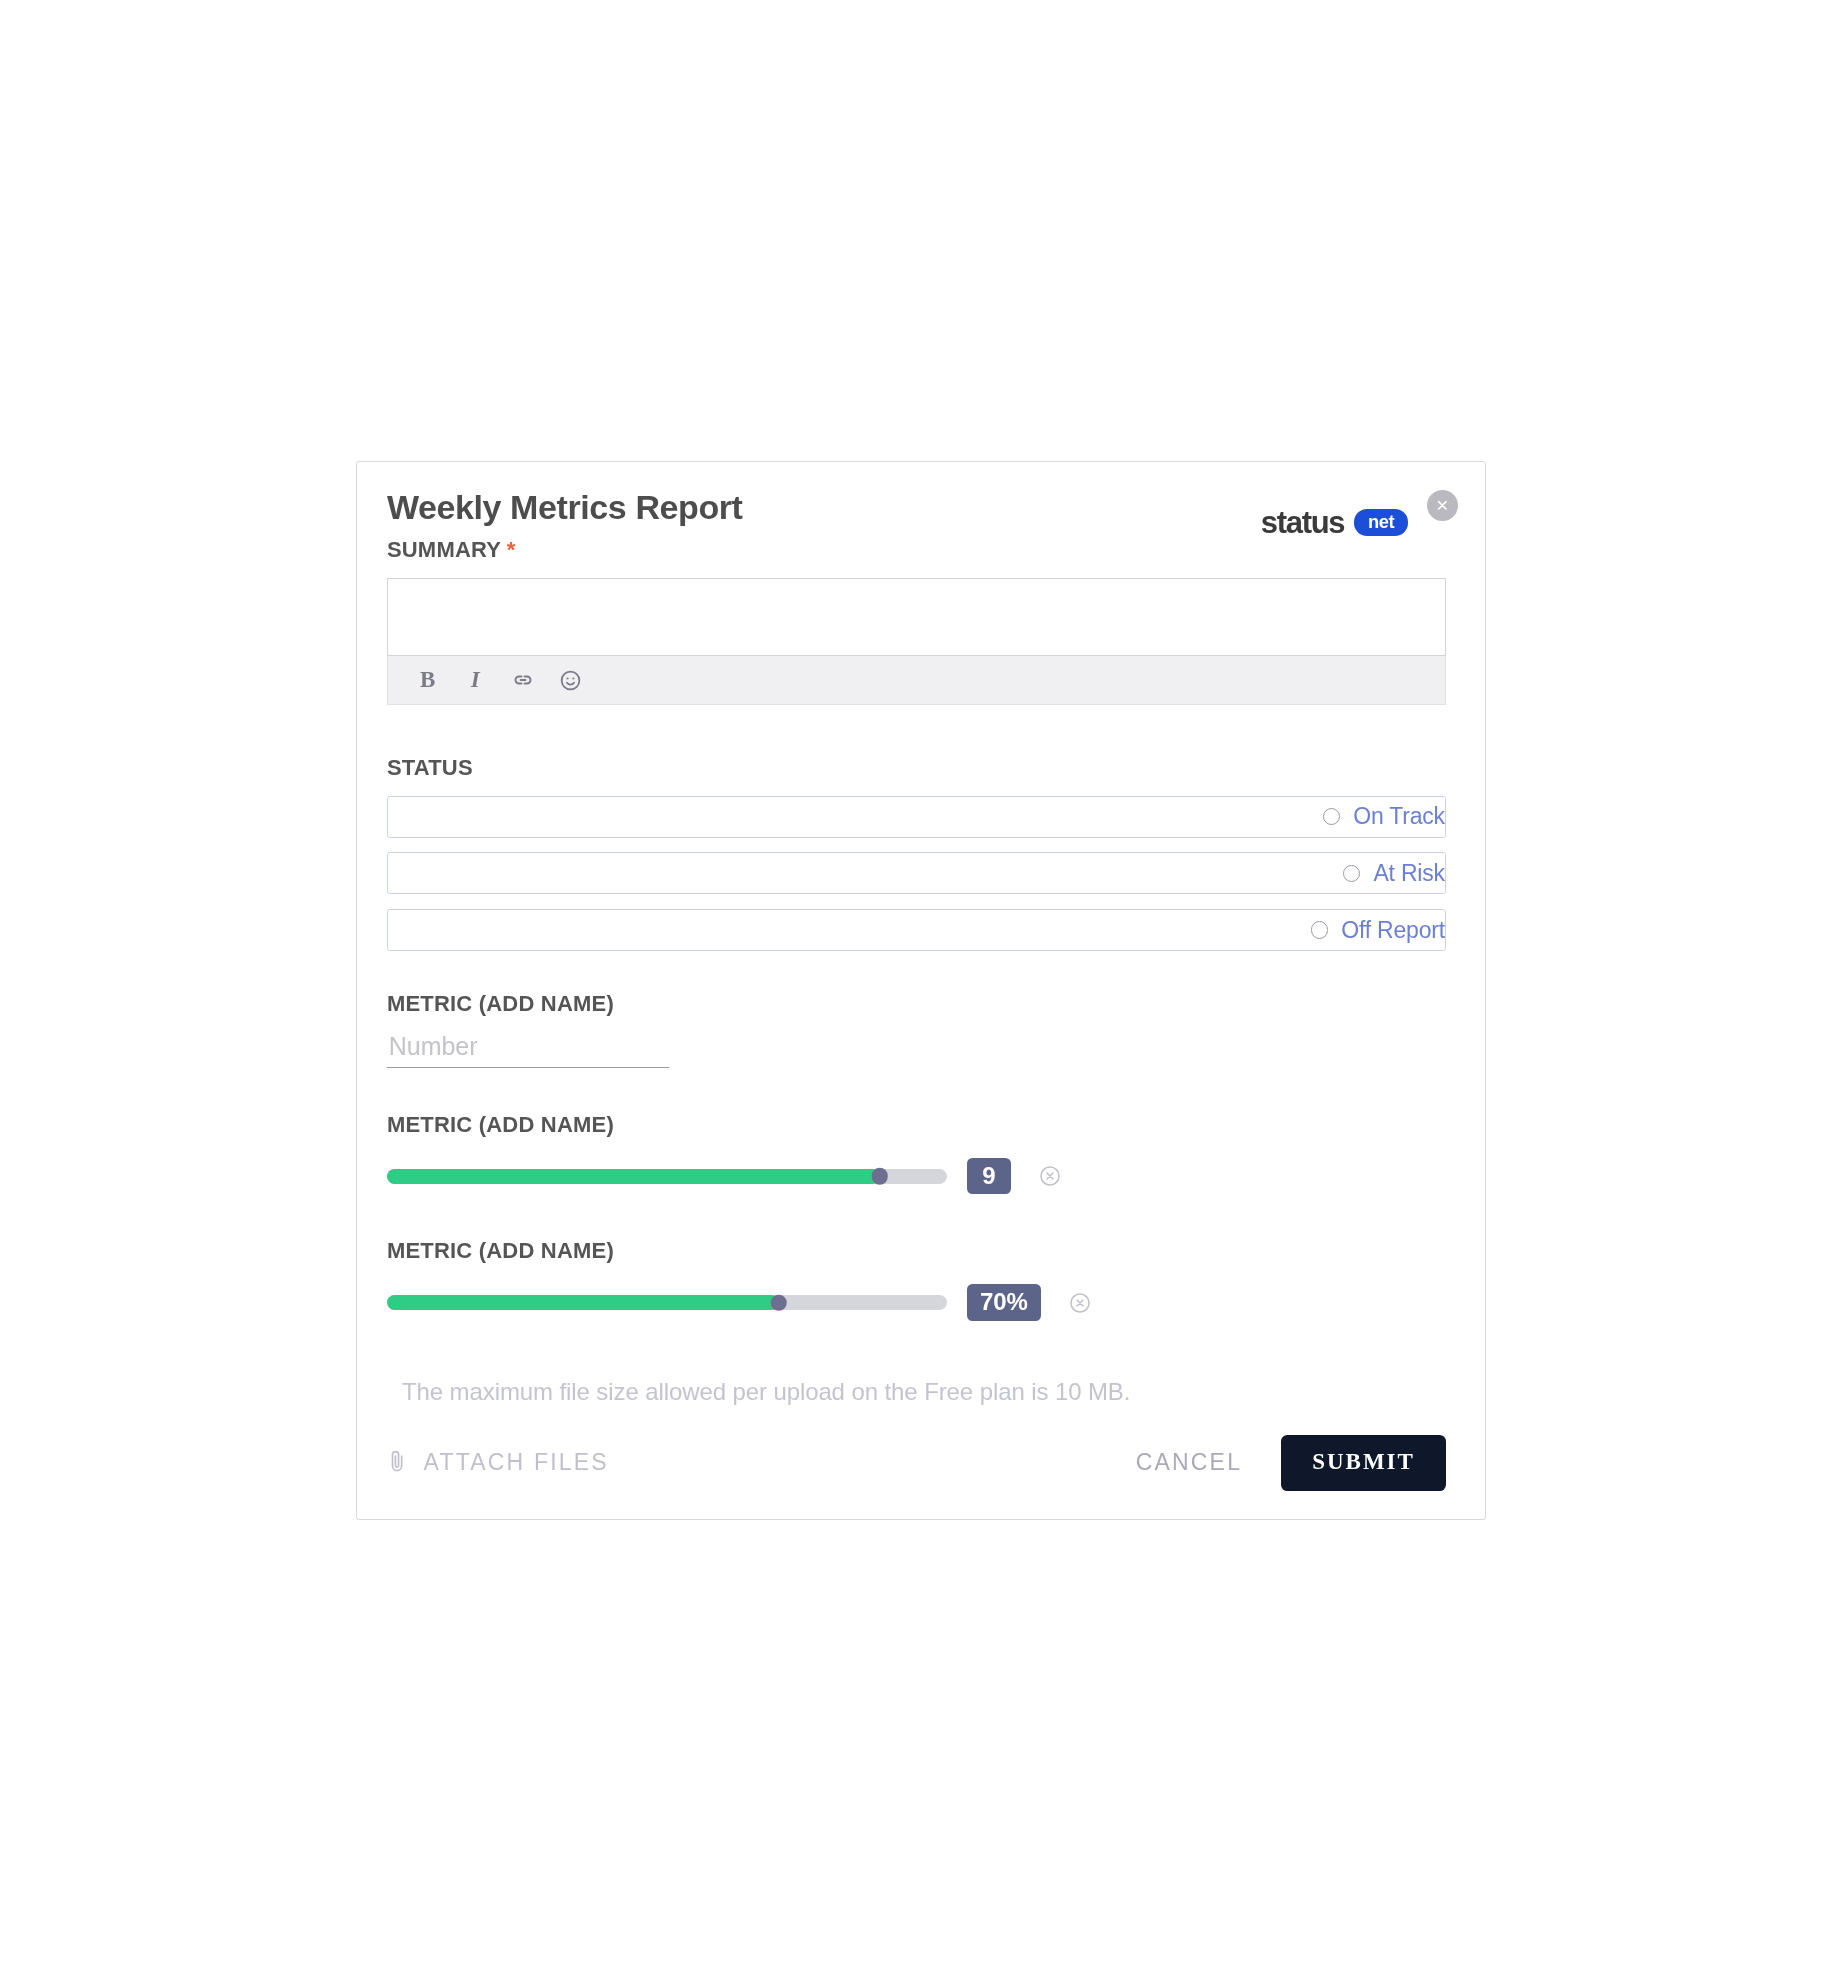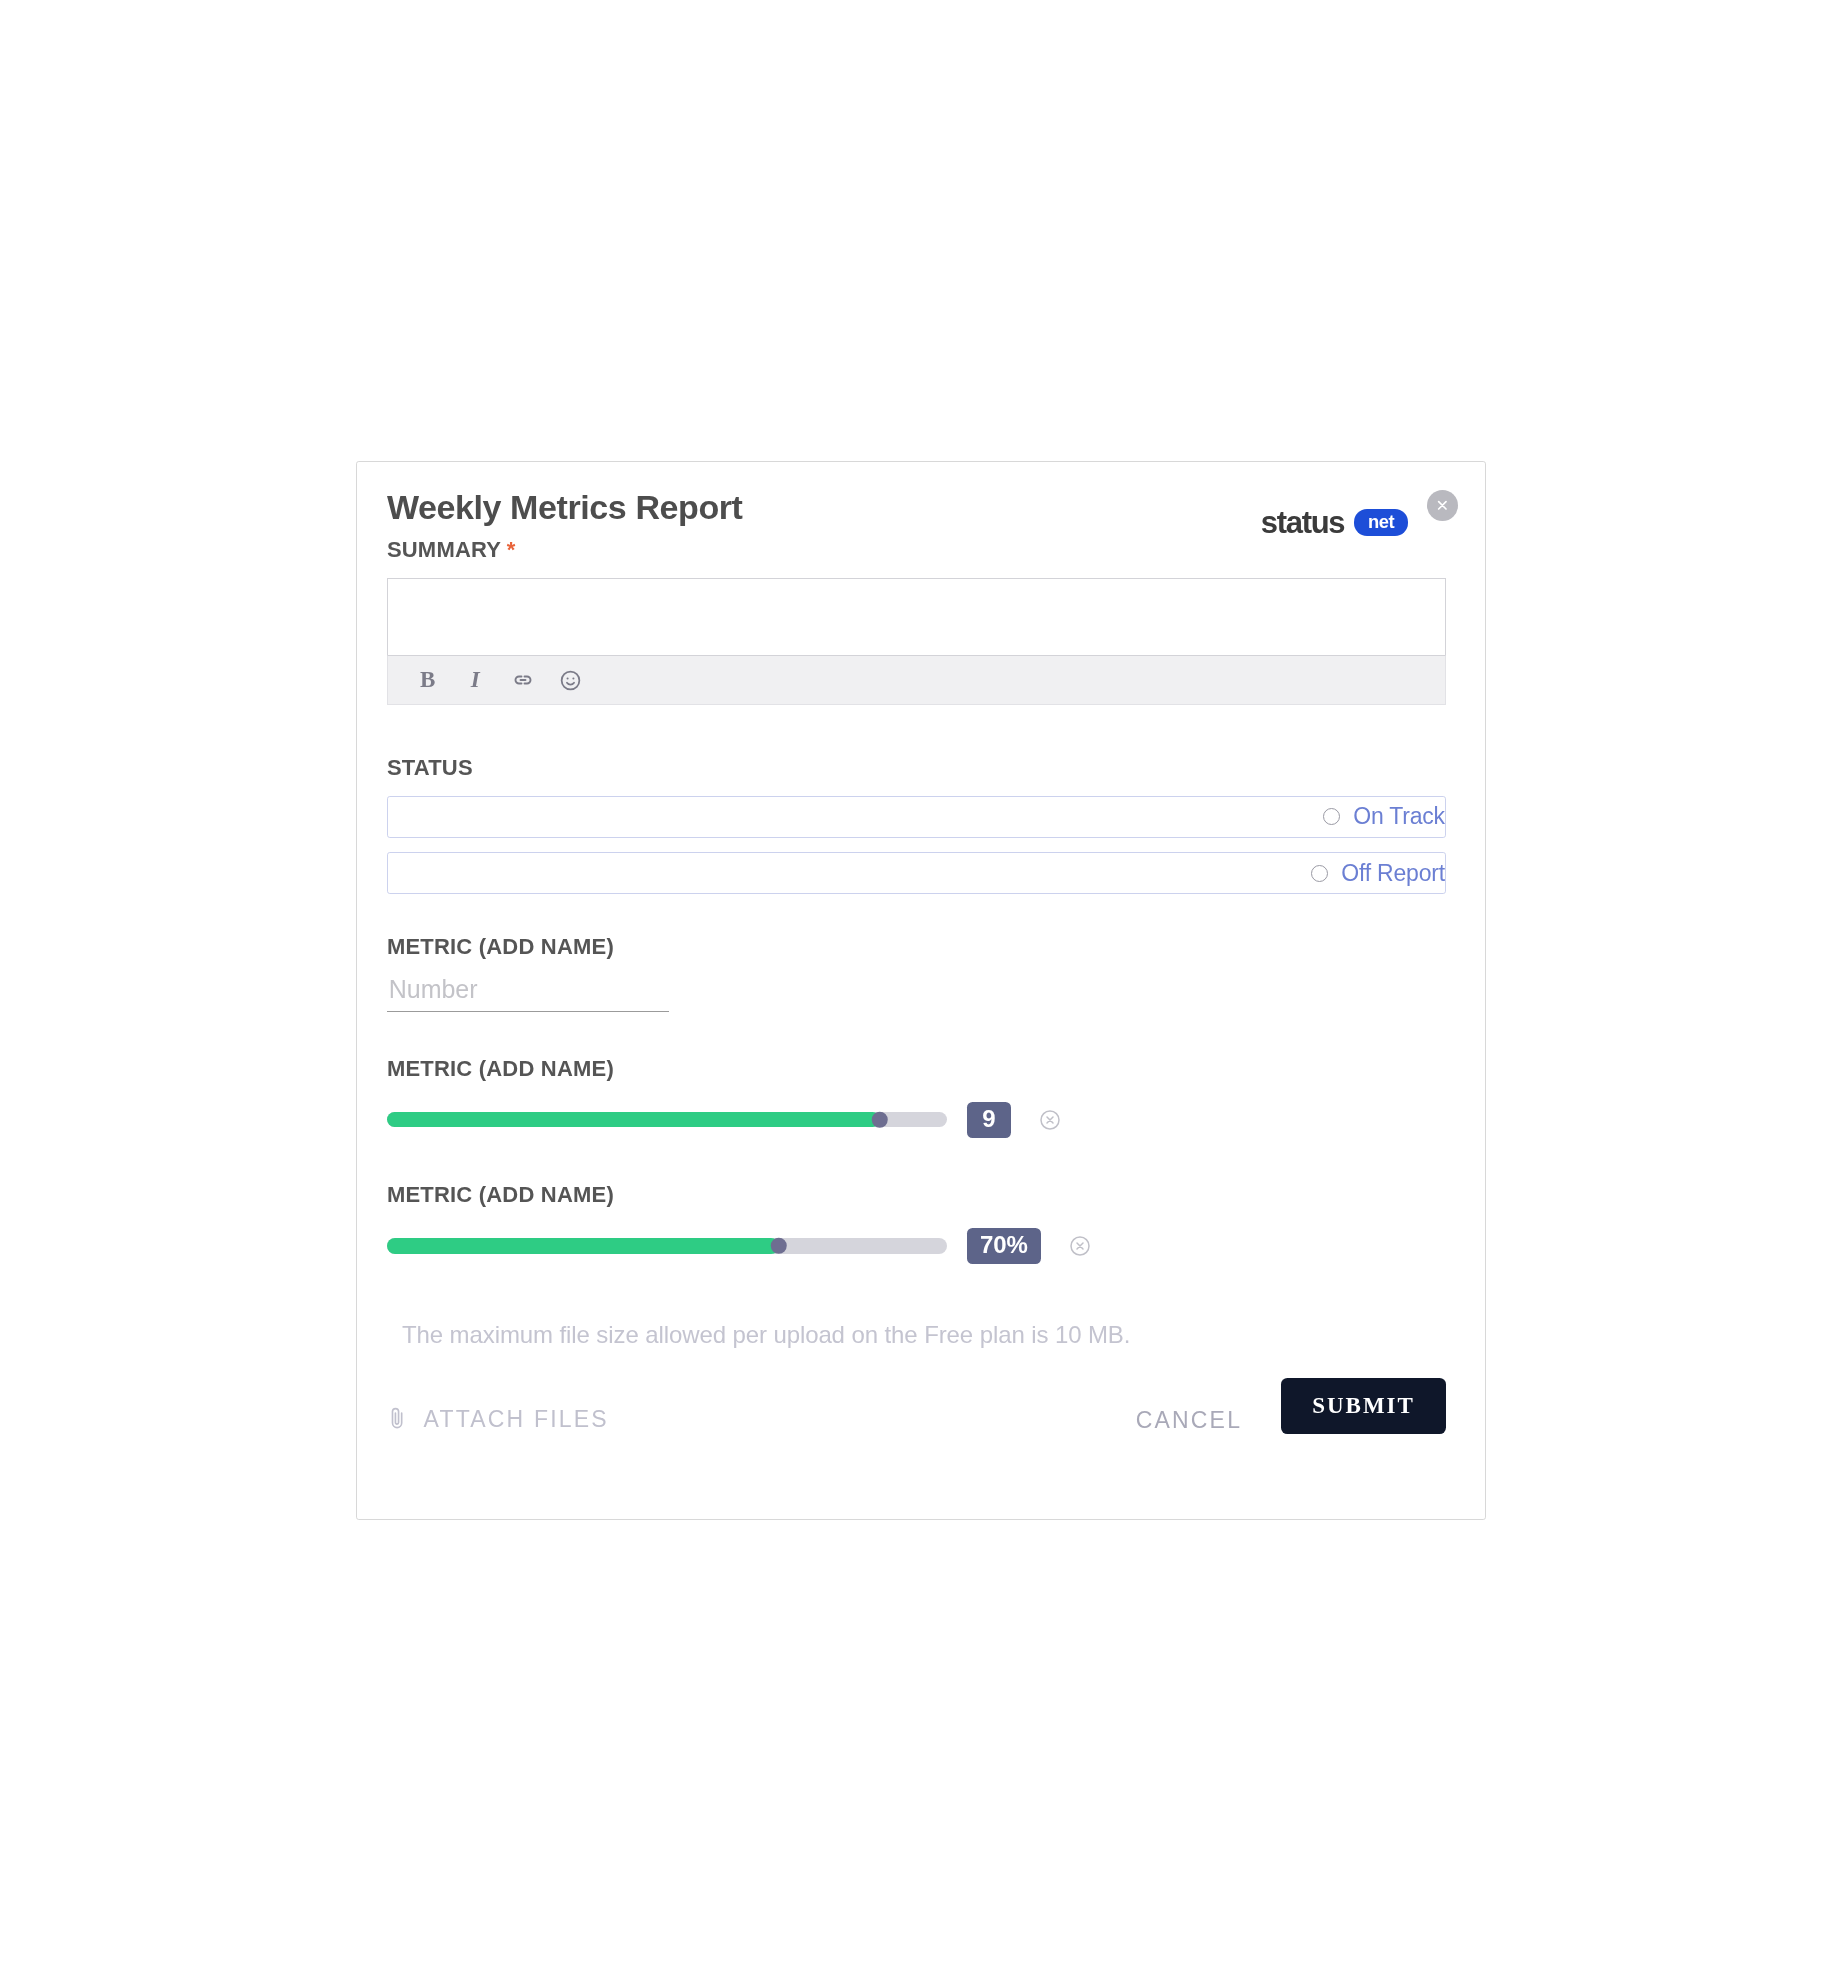--- a/index.html
+++ b/index.html
@@ -283,21 +283,21 @@
     margin-left: 16px;
     font-size: 24px;
     color: #c4c4d0;
     letter-spacing: -0.1px;
   }
   .footer-row {
     margin-top: 29px;
     margin-left: 0.9px;
     width: 1059px;
     display: flex;
-    align-items: flex-end;
+    align-items: center;
   }
   .attach-btn {
     display: flex;
     align-items: center;
     gap: 14.7px;
     background: none;
     border: none;
     padding: 0;
     cursor: pointer;
     color: #c0c0cd;
@@ -384,20 +384,24 @@
 
     <div class="status-section">
       <div class="field-label">STATUS</div>
       <div class="status-options">
 
         <div class="status-option">
           <span class="radio-circle"></span>
           <span class="status-option-label">On Track</span>
         </div>
 
+        <div class="status-option">
+          <span class="radio-circle"></span>
+          <span class="status-option-label">At Risk</span>
+        </div>
 
         <div class="status-option">
           <span class="radio-circle"></span>
           <span class="status-option-label">Off Report</span>
         </div>
 
       </div>
     </div>
 
     <div class="metric-block">

